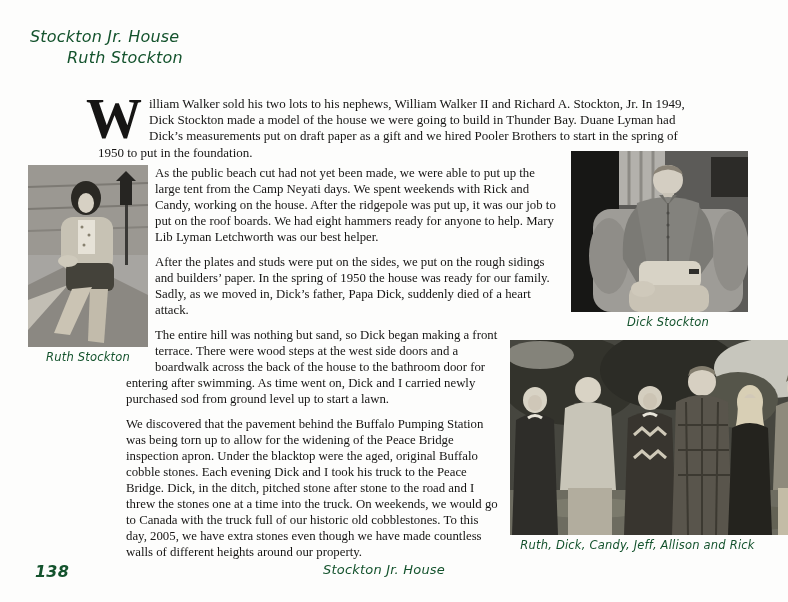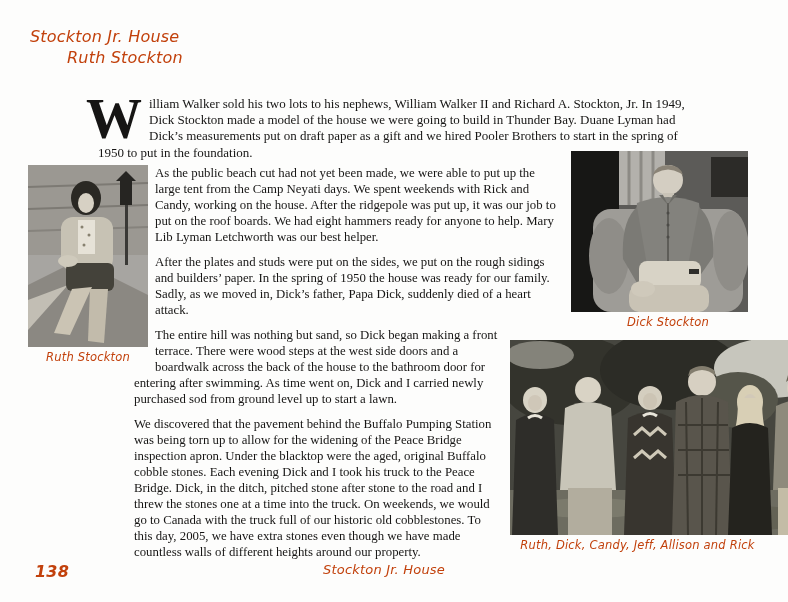--- a/index.html
+++ b/index.html
@@ -4,21 +4,21 @@
 <style>
   html,body { margin:0; padding:0; background:#e8e8e6; }
   .page {
     position:relative; width:788px; height:602px; margin:0 auto;
     background:#fdfdfc; overflow:hidden;
     font-family:"Liberation Serif", serif; color:#161514;
   }
   
   .hand {
     font-family:"DejaVu Sans", sans-serif;
-    font-style:italic; letter-spacing:0.2px; color:#c2410c;
+    font-style:italic; letter-spacing:0.2px; color:#14532d;
   }
 
   .headings { position:absolute; left:30px; top:26px; }
   .headings .h-line { font-size:16px; line-height:21px; white-space:nowrap; }
   .headings .h-line:nth-child(2){ margin-left:37px; }
   .headings .h-line:nth-child(3){ margin-left:74px; }
 
   .intro {
     position:absolute; left:98px; top:96px; width:596px;
     font-size:13px; line-height:16.2px; text-align:left;
@@ -26,21 +26,21 @@
   .dropcap {
     float:left; font-size:56px; line-height:42px;
     margin:2px 7px 0 -12px; font-family:"Liberation Serif", serif;
     font-weight:bold;
   }
 
   .content {
     position:absolute; left:118px; top:165px; width:647px;
     font-size:12.8px; line-height:16px; text-align:left;
   }
-  .content p { margin:0 0 9px 16px; }
+  .content p { margin:0 0 9px 8px; }
 
   figure { margin:0; padding:0; }
   .figcap {
     display:block; text-align:center; font-size:11.5px; line-height:15px;
     margin-top:3px; white-space:nowrap;
   }
   .fig-ruth  { float:left;  width:120px; margin:0 7px 4px -90px; }
   .fig-dick  { float:right; width:194px; margin:-14px 0 6px 8px; }
   .fig-group { float:right; clear:right; width:255px; margin:4px 0 4px 10px; }
   .photo { display:block; background:#8a8a88; }

